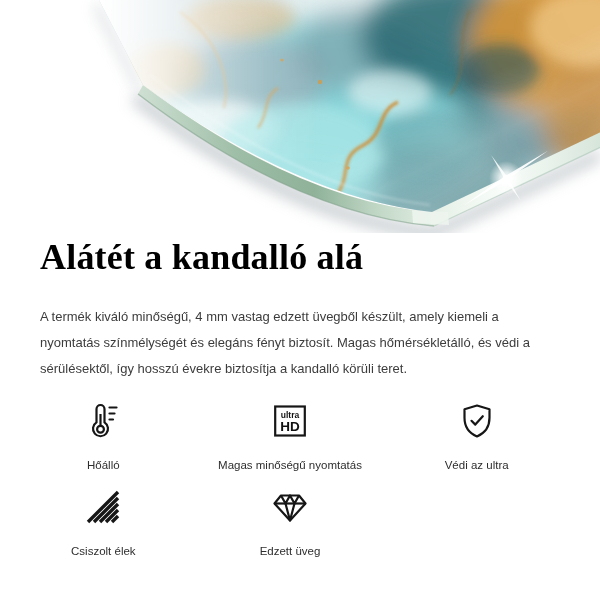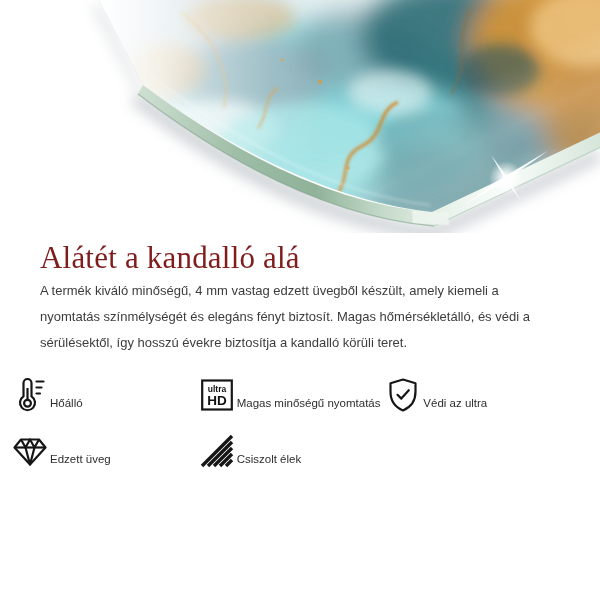--- a/index.html
+++ b/index.html
@@ -6,33 +6,33 @@
   body{
     width:600px;height:600px;background:#ffffff;overflow:hidden;
     font-family:"Liberation Sans","DejaVu Sans",sans-serif;color:#222;
   }
   .page{width:600px;height:600px;position:relative;background:#fff;}
   .hero{position:relative;width:600px;height:233px;overflow:hidden;background:#fff;}
   .hero svg{display:block;}
   .title{
     margin:6px 40px 0 40px;
     font-family:"Liberation Serif","DejaVu Serif",serif;
-    font-weight:400;font-size:31px;line-height:37px;color:#7f1d1d;
+    font-weight:700;font-size:36px;line-height:37px;color:#000000;
     letter-spacing:.2px;
   }
   .title .tline{display:block;}
   .desc{
-    margin:2px 48px 0 40px;
+    margin:28px 48px 0 40px;
     font-size:13px;line-height:26px;color:#3c3c3c;
   }
   .features{
     display:grid;grid-template-columns:repeat(3,1fr);
     row-gap:14px;margin:18px 30px 0 10px;
   }
-  .feature{display:flex;flex-direction:row;align-items:center;}
+  .feature{display:flex;flex-direction:column;align-items:center;}
   .icon-wrap{height:42px;display:flex;align-items:center;justify-content:center;}
   .flabel{margin-top:16px;font-size:11.5px;color:#2e2e2e;line-height:14px;text-align:center;}
   .ficon{stroke:#161616;fill:none;stroke-width:2.2;}
 </style>
 </head>
 <body>
 
 <div class="page">
 
   <div class="hero">
@@ -188,41 +188,41 @@
           <path class="ficon" stroke-width="2.4" stroke-linejoin="round" d="M20,4.5 L32.5,8.3 V16.8 C32.5,26.2 27.3,32.4 20,35.4 C12.7,32.4 7.5,26.2 7.5,16.8 V8.3 Z"></path>
           <path class="ficon" stroke-width="2.4" stroke-linecap="round" stroke-linejoin="round" d="M14.5,19.8 L18.3,23.6 L25.8,15.2"></path>
         </svg>
       </div>
       <div class="flabel">Védi az ultra</div>
     </div>
 
     <div class="feature">
       <div class="icon-wrap">
         <svg width="40" height="40" viewBox="0 0 40 40">
-          <g class="ficon" stroke-width="2" stroke-linejoin="round">
-            <path d="M11,8.5 L29,8.5 L35.5,16.5 L20,33.5 L4.5,16.5 Z"></path>
-            <path d="M4.5,16.5 H35.5"></path>
-            <path d="M11,8.5 L15.5,16.5 L20,8.5 L24.5,16.5 L29,8.5"></path>
-            <path d="M15.5,16.5 L20,33.5 L24.5,16.5"></path>
-          </g>
-        </svg>
-      </div>
-      <div class="flabel">Edzett üveg</div>
-    </div>
-
-    <div class="feature">
-      <div class="icon-wrap">
-        <svg width="40" height="40" viewBox="0 0 40 40">
           <g stroke="#161616" stroke-width="3.4" fill="none">
             <path d="M5,35 L35,5"></path>
             <path d="M11,35 L35,11"></path>
             <path d="M17,35 L35,17"></path>
             <path d="M23,35 L35,23"></path>
             <path d="M29,35 L35,29"></path>
           </g>
         </svg>
       </div>
       <div class="flabel">Csiszolt élek</div>
     </div>
 
+    <div class="feature">
+      <div class="icon-wrap">
+        <svg width="40" height="40" viewBox="0 0 40 40">
+          <g class="ficon" stroke-width="2" stroke-linejoin="round">
+            <path d="M11,8.5 L29,8.5 L35.5,16.5 L20,33.5 L4.5,16.5 Z"></path>
+            <path d="M4.5,16.5 H35.5"></path>
+            <path d="M11,8.5 L15.5,16.5 L20,8.5 L24.5,16.5 L29,8.5"></path>
+            <path d="M15.5,16.5 L20,33.5 L24.5,16.5"></path>
+          </g>
+        </svg>
+      </div>
+      <div class="flabel">Edzett üveg</div>
+    </div>
+
 
   </div>
 </div>
 
 </body></html>

